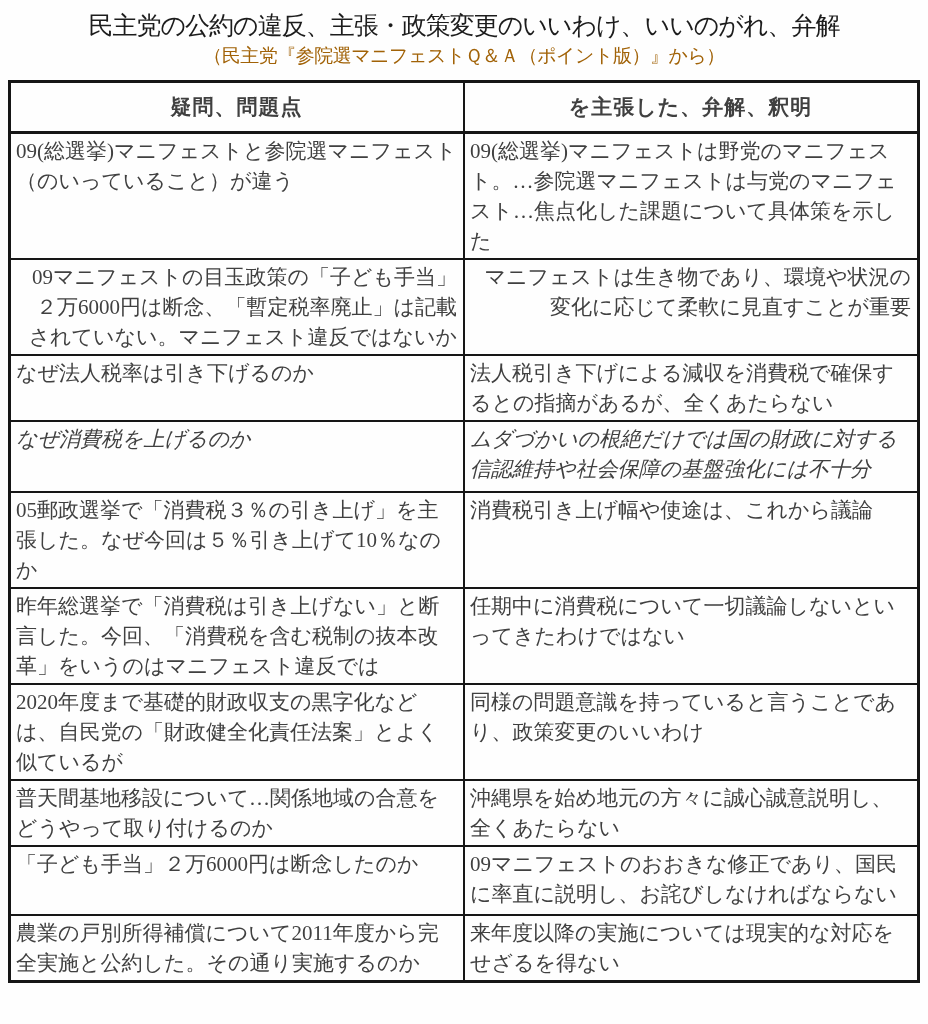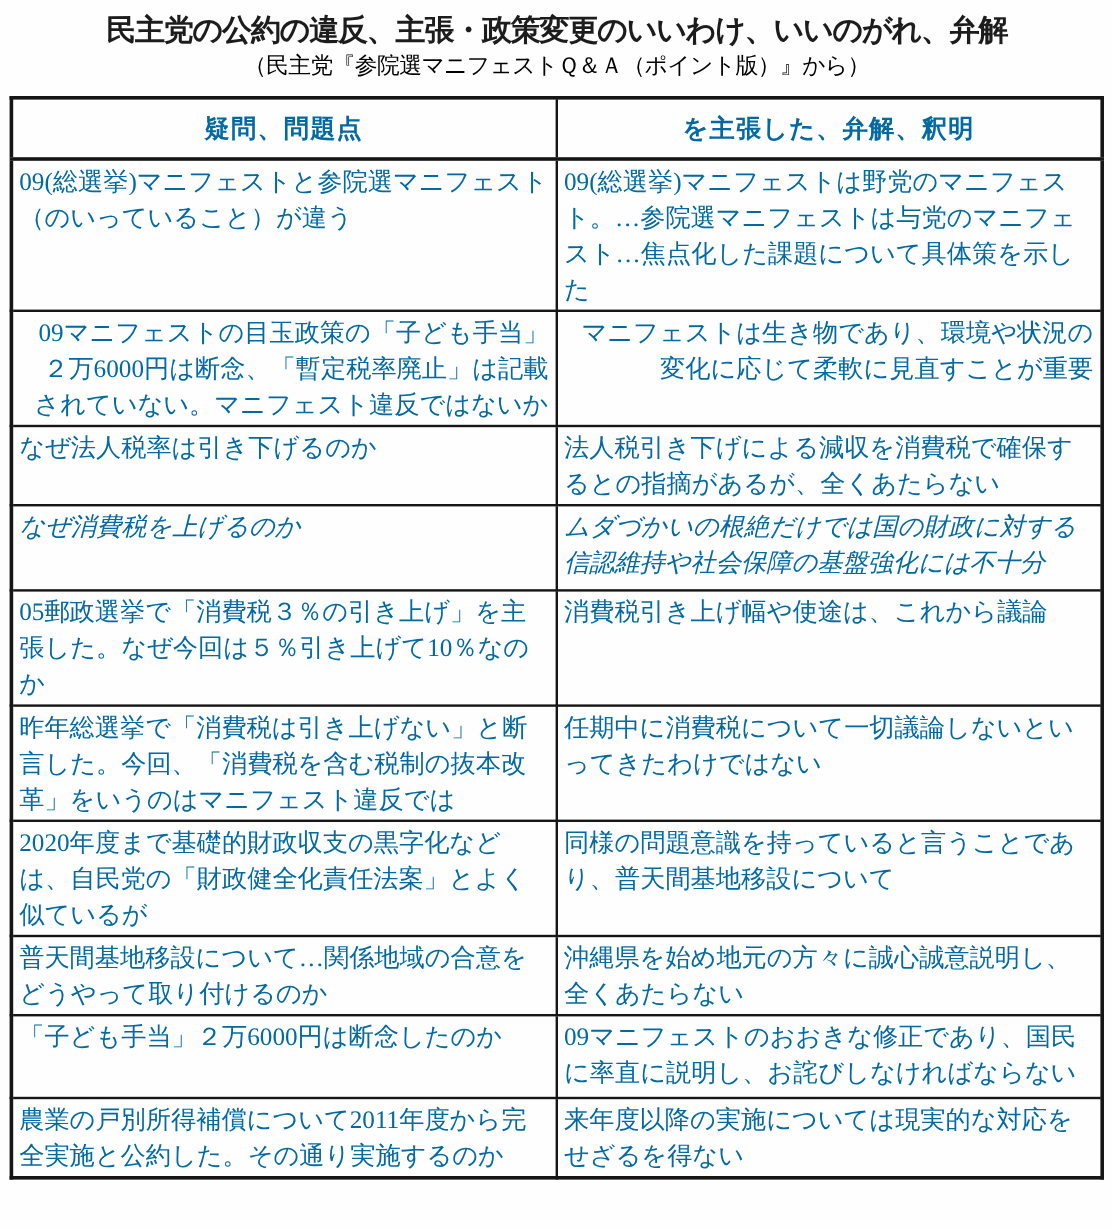--- a/index.html
+++ b/index.html
@@ -17,50 +17,50 @@
     height: 1024px;
     background: #fefefe;
     overflow: hidden;
   }
   .title-block {
     text-align: center;
     padding-top: 10px;
   }
   .doc-title {
     font-family: "Liberation Sans", "DejaVu Sans", sans-serif;
-    font-weight: bold;
+    font-weight: normal;
     font-size: 25px;
     letter-spacing: -1px;
     color: #1c1c1c;
     line-height: 1.2;
     margin: 0;
   }
   .doc-subtitle {
     font-family: "Liberation Sans", "DejaVu Sans", sans-serif;
     font-weight: normal;
     font-size: 19px;
     letter-spacing: -0.5px;
-    color: #000000;
+    color: #a16207;
     line-height: 1.3;
     margin: 4px 0 0 0;
   }
   table.qa-table {
     border-collapse: collapse;
     table-layout: fixed;
     width: 912px;
     margin: 11px 0 0 8px;
     border: 3px solid #161616;
   }
   table.qa-table col { width: 50%; }
   table.qa-table th,
   table.qa-table td {
     border: 2px solid #161616;
     font-family: "Liberation Serif", "DejaVu Serif", serif;
     font-size: 21px;
-    color: #0369a1;
+    color: #404040;
     vertical-align: top;
     padding: 2px 6px 2px 5px;
     line-height: 30px;
     overflow: hidden;
   }
   table.qa-table th {
     border-bottom: 3px solid #161616;
     font-weight: bold;
     text-align: center;
     vertical-align: middle;
@@ -121,21 +121,21 @@
       <tr class="r5">
         <td>05郵政選挙で「消費税３％の引き上げ」を主張した。なぜ今回は５％引き上げて10％なのか</td>
         <td>消費税引き上げ幅や使途は、これから議論</td>
       </tr>
       <tr class="r6">
         <td>昨年総選挙で「消費税は引き上げない」と断言した。今回、「消費税を含む税制の抜本改革」をいうのはマニフェスト違反では</td>
         <td>任期中に消費税について一切議論しないといってきたわけではない</td>
       </tr>
       <tr class="r7">
         <td>2020年度まで基礎的財政収支の黒字化などは、自民党の「財政健全化責任法案」とよく似ているが</td>
-        <td>同様の問題意識を持っていると言うことであり、普天間基地移設について</td>
+        <td>同様の問題意識を持っていると言うことであり、政策変更のいいわけ</td>
       </tr>
       <tr class="r8">
         <td>普天間基地移設について…関係地域の合意をどうやって取り付けるのか</td>
         <td>沖縄県を始め地元の方々に誠心誠意説明し、全くあたらない</td>
       </tr>
       <tr class="r10">
         <td>「子ども手当」２万6000円は断念したのか</td>
         <td>09マニフェストのおおきな修正であり、国民に率直に説明し、お詫びしなければならない</td>
       </tr>
       <tr class="r11">

